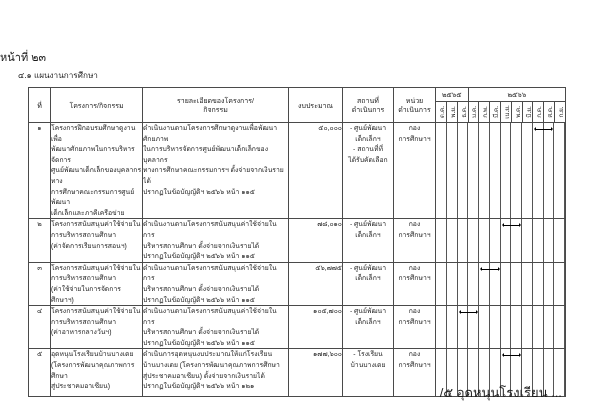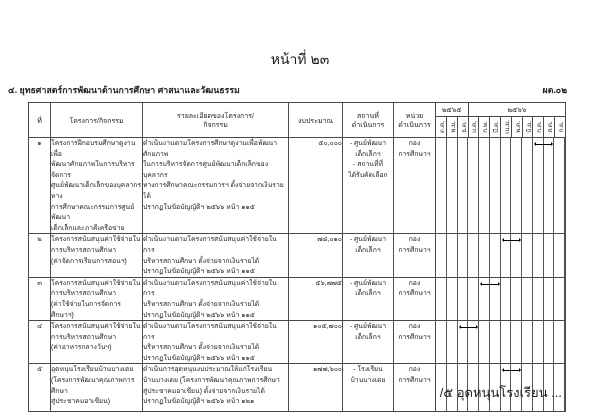--- a/index.html
+++ b/index.html
@@ -1,21 +1,21 @@
 <!DOCTYPE html>
 <html><head>
 <meta charset="utf-8">
 <style>
   html,body { margin:0; padding:0; background:#e8e8e8; }
   .page {
     position:relative; width:600px; height:420px; background:#ffffff;
     font-family:"Liberation Sans","DejaVu Sans",sans-serif;
     color:#1c1c1c; overflow:hidden;
   }
-  .pagenum { text-align:center; padding-top:48px; font-size:14px; }
+  .pagenum { text-align:left; padding-top:48px; font-size:11px; }
   .headrow { display:flex; justify-content:space-between; margin:13px 33px 0 8px; font-weight:bold; font-size:8.8px; }
   .subhead { margin:3px 0 0 18px; font-size:8.2px; }
 
   table.plan { border-collapse:collapse; table-layout:fixed; width:537px; margin:5px 0 0 28px; }
   table.plan th, table.plan td { border:1px solid #4a4a4a; padding:0; overflow:hidden; }
   table.plan thead th { font-weight:normal; font-size:7px; text-align:center; vertical-align:middle; line-height:9px; white-space:pre-line; }
   tr.yearrow th { height:13px; }
   tr.monthrow th { height:20px; position:relative; }
   tr.monthrow th span {
     position:absolute; left:50%; top:50%;
@@ -38,24 +38,21 @@
   .garrow::before { left:-1px; border-right-color:#000; border-left-width:0; }
   .garrow::after  { right:-1px; border-left-color:#000; border-right-width:0; }
   .col-no{width:22px}.col-proj{width:92px}.col-det{width:146px}.col-bud{width:54px}.col-loc{width:51px}.col-unit{width:42px}.col-m{width:10.83px}
   .footnote { position:absolute; top:382px; right:38px; font-size:13px; }
 </style>
 </head>
 <body>
 
 <div class="page">
   <div class="pagenum">หน้าที่ ๒๓</div>
-  <div class="headrow">
-    <span>๔. ยุทธศาสตร์การพัฒนาด้านการศึกษา ศาสนาและวัฒนธรรม</span>
-    <span>ผด.๐๒</span>
-  </div>
+  <div class="subhead">๔.๑ แผนงานการศึกษา</div>
 
   <table class="plan">
     <colgroup>
       <col class="col-no">
         <col class="col-proj">
         <col class="col-det">
       <col class="col-bud">
         <col class="col-loc">
         <col class="col-unit">
       <col class="col-m" span="12">

